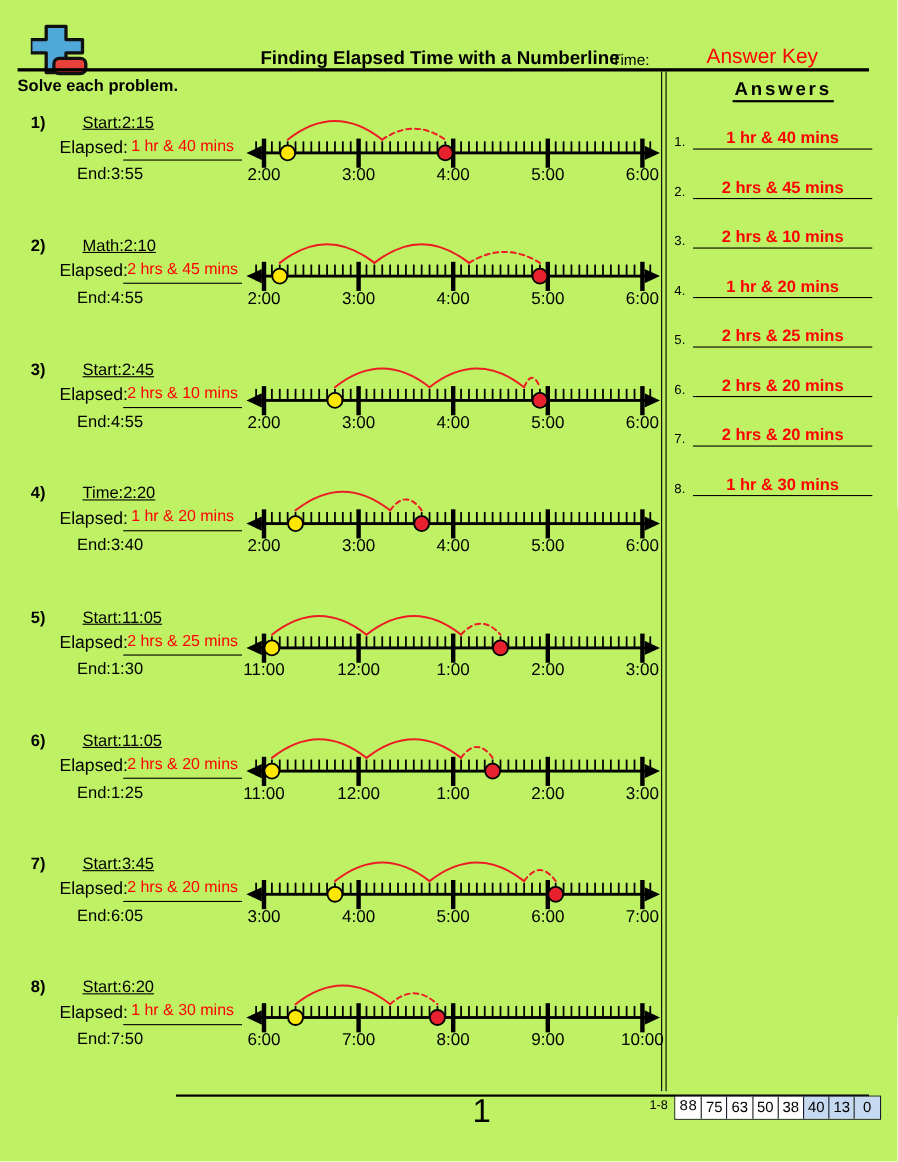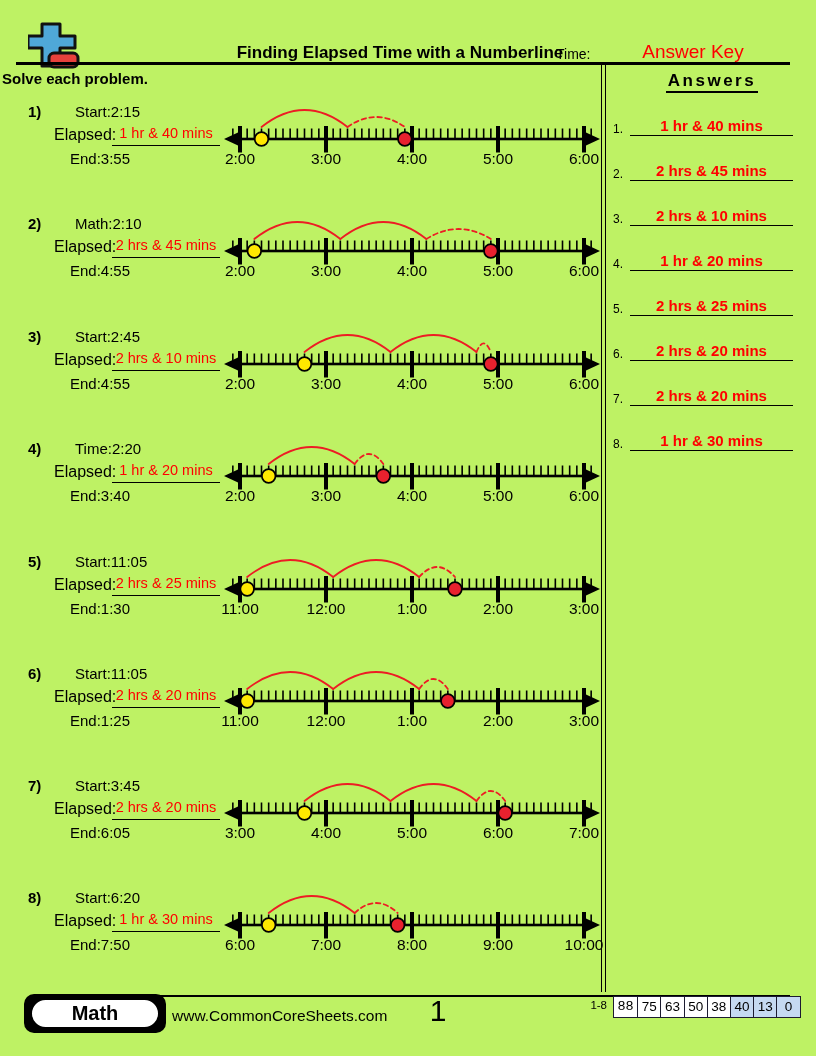--- a/index.html
+++ b/index.html
@@ -9,25 +9,25 @@
     font-family:"Liberation Sans", sans-serif; color:#000; overflow:hidden;
   }
   
   .logo { position:absolute; left:28px; top:17px; width:54px; height:52px; }
   .hdr-title { position:absolute; left:180px; top:43px; width:440px; text-align:center;
     font-size:17px; font-weight:bold; }
   .hdr-name { position:absolute; left:556px; top:46px; font-size:14px; }
   .hdr-anskey { position:absolute; left:618px; top:41px; width:150px; text-align:center;
     font-size:19px; font-weight:normal; }
   .hdr-rule { position:absolute; left:16px; top:62px; width:774px; height:3px; background:#000; }
-  .instructions { position:absolute; left:2px; top:70px; font-size:15px; font-weight:bold; }
+  .instructions { position:absolute; left:16px; top:70px; font-size:15px; font-weight:bold; }
   
   .problem { position:absolute; left:0; width:604px; height:112px; }
   .pnum { position:absolute; left:28px; top:8px; font-size:15px; font-weight:bold; }
-  .pstart { position:absolute; left:75px; top:8px; font-size:15px; }
+  .pstart { position:absolute; left:75px; top:8px; font-size:15px;text-decoration:underline; }
   .pelabel { position:absolute; left:54px; top:31px; font-size:16px; }
   .pevalue { position:absolute; left:112px; top:30px; width:108px; height:21px;
     text-align:center; font-size:14.5px; border-bottom:1.6px solid #000; }
   .pend { position:absolute; left:70px; top:55px; font-size:15px; }
   .numberline { position:absolute; left:222px; top:8px; overflow:visible; }
   .numberline text { font-family:"Liberation Sans", sans-serif; }
   
   .vsep { position:absolute; left:601px; top:65px; width:5px; height:927px;
     border-left:1.8px solid #000; border-right:1.8px solid #000; }
   
@@ -684,24 +684,20 @@
       <span class="anum">7.</span>
       <span class="aval" style="color:#ff0000">2 hrs &amp; 20 mins</span>
     </div>
       <div class="answer-row" style="top: 432px;">
       <span class="anum">8.</span>
       <span class="aval" style="color:#ff0000">1 hr &amp; 30 mins</span>
     </div>
     </div>
 
   <div class="foot-line"></div>
-  <div class="badge">
-    <div class="badge-inner">Math</div>
-  </div>
-  <div class="site">www.CommonCoreSheets.com</div>
   <div class="pageno">1</div>
   <div class="score-label">1-8</div>
   <div class="score-table" id="score-table">
       <span class="score-cell">88</span>
       <span class="score-cell">75</span>
       <span class="score-cell">63</span>
       <span class="score-cell">50</span>
       <span class="score-cell">38</span>
       <span class="score-cell hl">40</span>
       <span class="score-cell hl">13</span>

